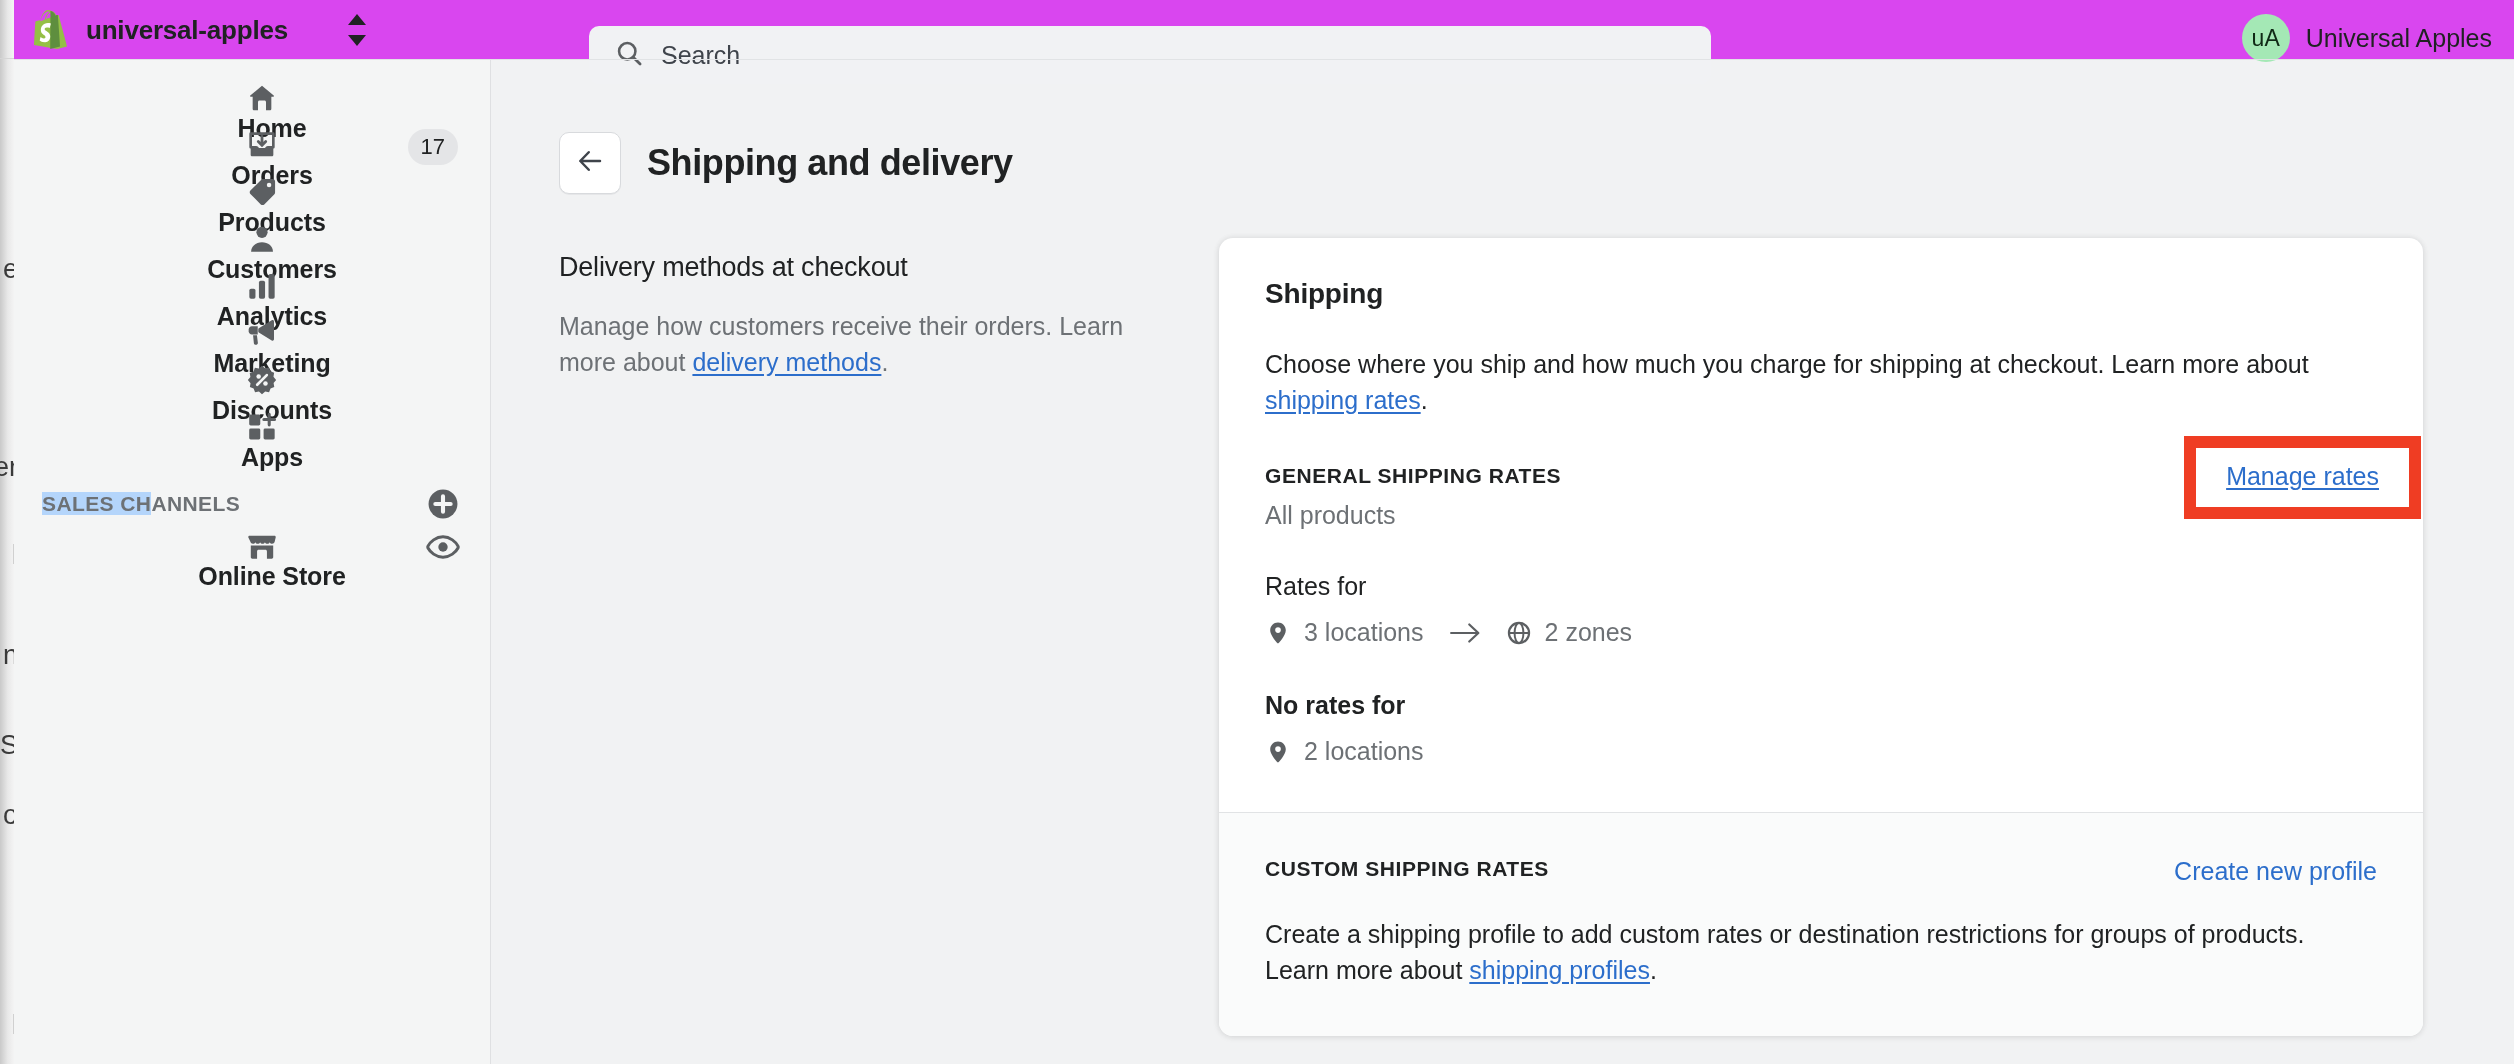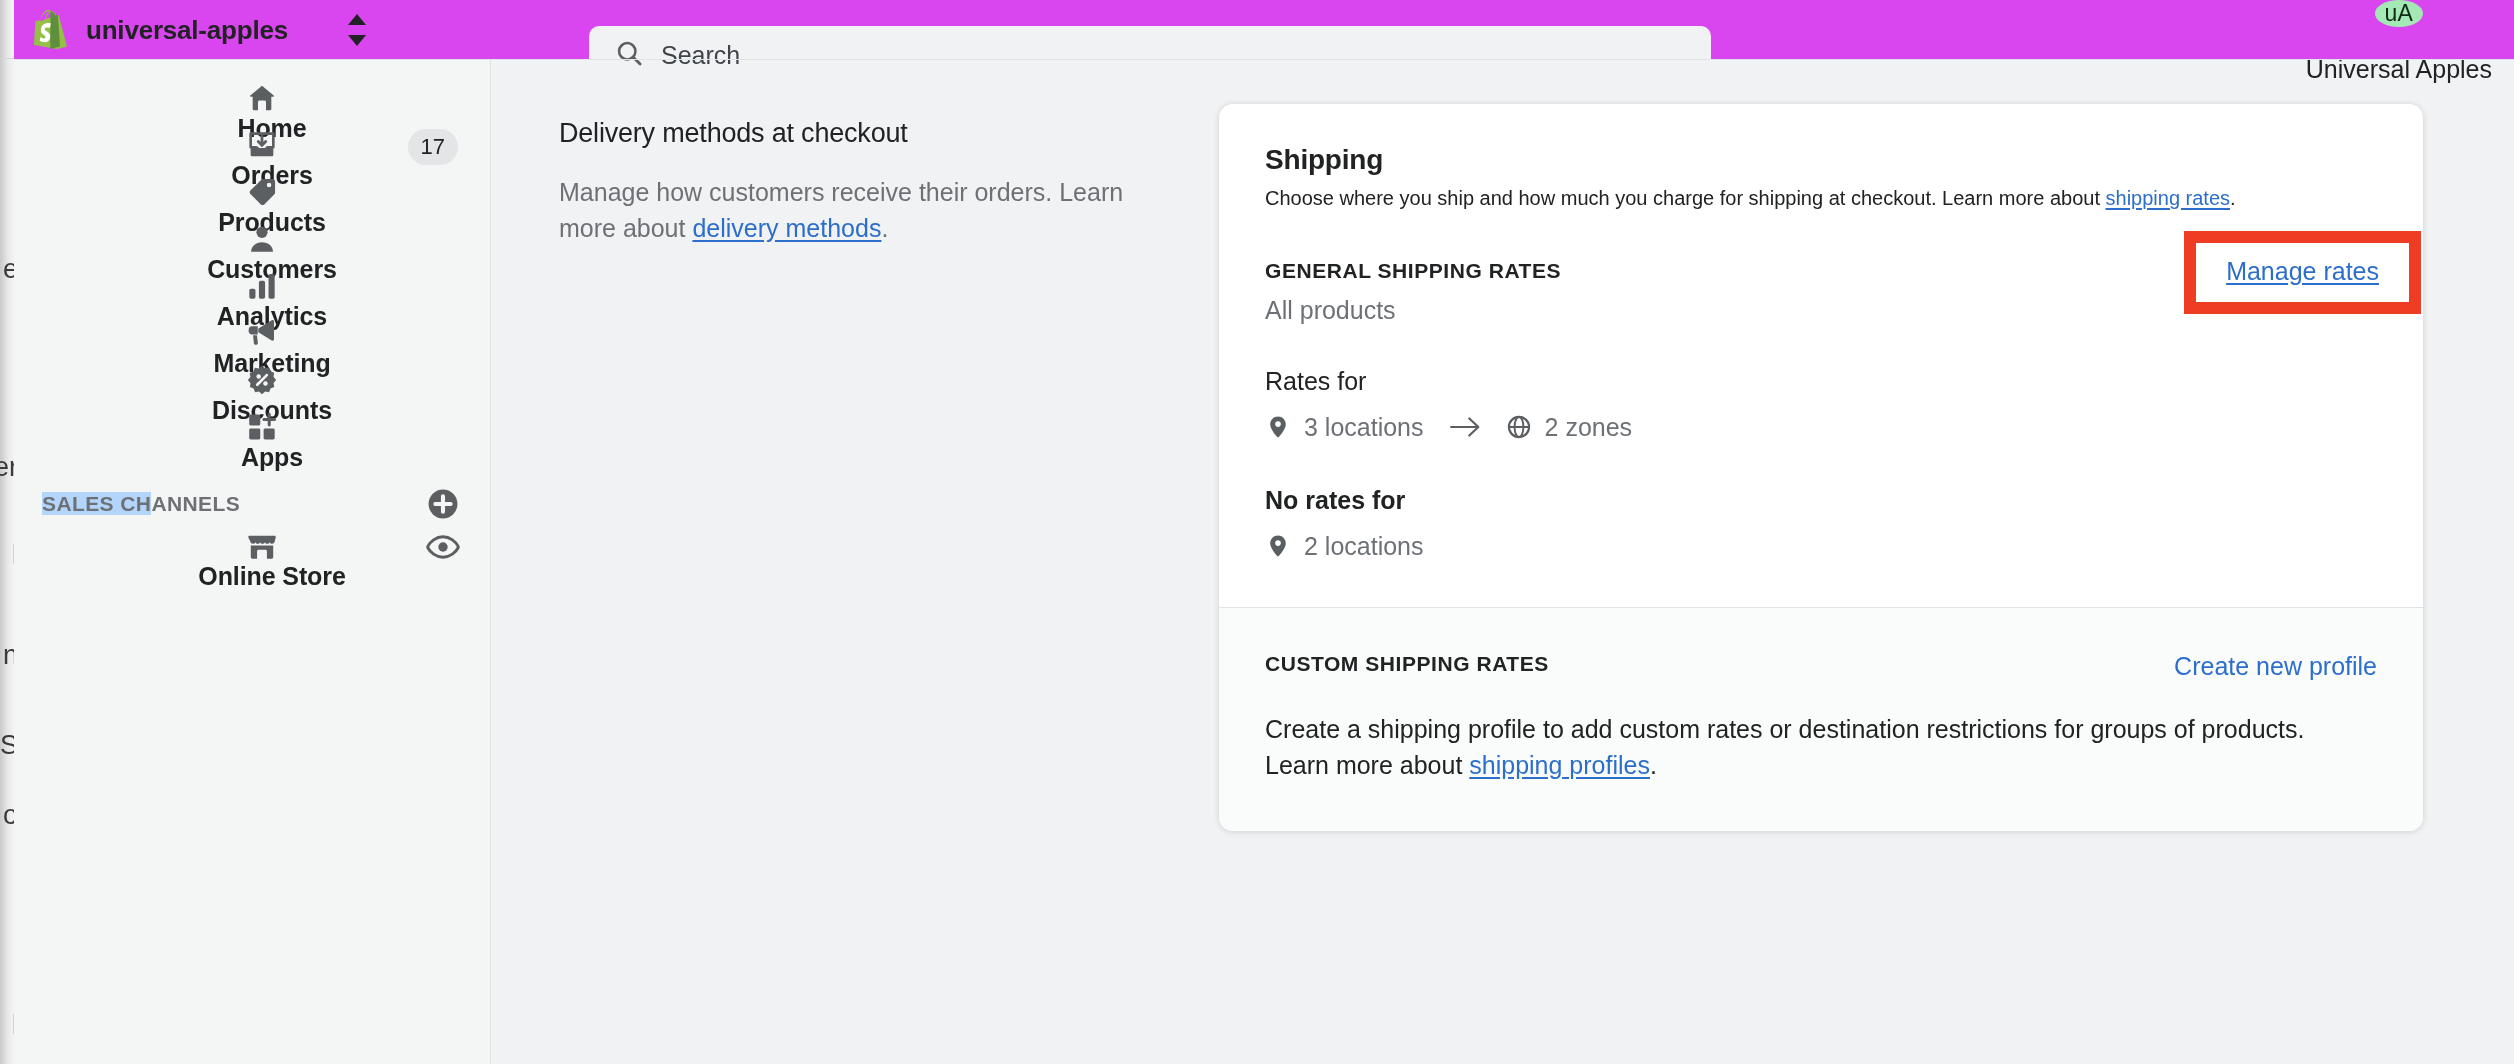--- a/index.html
+++ b/index.html
@@ -49,21 +49,21 @@
   .search {
     position: absolute; left: 575px; top: 26px; width: 1122px; height: 58px;
     background: #f1f2f4; border-radius: 10px;
     display: flex; align-items: center; gap: 18px; padding-left: 26px;
     cursor: text;
   }
   .search-placeholder { font-size: 25px; color: #3f444b; }
 
   .account {
     position: absolute; right: 22px; top: 0; height: 76px;
-    display: flex; align-items: center; gap: 28px; cursor: pointer; flex-direction: column;
+    display: flex; align-items: center; gap: 16px; cursor: pointer;
   }
   .avatar {
     width: 48px; height: 48px; border-radius: 50%;
     background: #a4e8b5; color: #102a16;
     display: flex; align-items: center; justify-content: center;
     font-size: 23px; letter-spacing: 0.3px;
   }
   .account-name { font-size: 25px; color: #202223; }
 
   
@@ -128,21 +128,21 @@
 
   .card {
     width: 1204px; margin-left: 50px;
     background: #ffffff; border-radius: 14px;
     box-shadow: 0 0 6px rgba(23,24,24,0.06), 0 1px 7px rgba(0,0,0,0.09);
     overflow: hidden;
   }
   .card-body { padding: 40px 46px 46px 46px; }
   .card-h { font-size: 28px; font-weight: 700; color: #202223; letter-spacing: -0.2px; }
   .card-p {
-    margin-top: 8px; font-size: 20px; line-height: 1.44; color: #202223;
+    margin-top: 36px; font-size: 25px; line-height: 1.44; color: #202223;
   }
 
   .rates-block { margin-top: 46px; position: relative; }
   .rates-row { display: flex; align-items: flex-start; justify-content: space-between; }
   .eyebrow {
     font-size: 21px; font-weight: 700; color: #202223; letter-spacing: 0.55px;
   }
   .sub { margin-top: 13px; font-size: 25px; color: #6d7175; }
 
   .rates-for { margin-top: 42px; font-size: 25px; color: #202223; }
@@ -336,20 +336,30 @@
           <path d="M12 4.8c-5 0-9.1 3.6-10.6 6.6-.2.4-.2.9 0 1.3C2.9 15.6 7 19.2 12 19.2s9.1-3.6 10.6-6.5c.2-.4.2-.9 0-1.3C21.1 8.4 17 4.8 12 4.8z" fill="none" stroke="#5c5f62" stroke-width="2.1"></path>
           <circle cx="12" cy="12" r="3.3" fill="#5c5f62"></circle>
         </svg>
       </span>
     </div>
 
   </div>
 
   <div class="main">
 
+    <div class="page-head">
+      <div class="back-btn">
+        <span>
+          <svg width="30" height="30" viewBox="0 0 24 24" aria-hidden="true">
+            <path d="M20 12H4.4M11 5 4.2 12 11 19" fill="none" stroke="#3f444b" stroke-width="2" stroke-linecap="round" stroke-linejoin="round"></path>
+          </svg>
+        </span>
+      </div>
+      <h1 class="page-title">Shipping and delivery</h1>
+    </div>
 
     <div class="columns">
 
       <div class="left-col">
         <div class="left-h">Delivery methods at checkout</div>
         <div class="left-p"><span>Manage how customers receive their orders. Learn more about </span><a class="link">delivery methods</a><span>.</span></div>
       </div>
 
       <div class="card">
         <div class="card-body">

